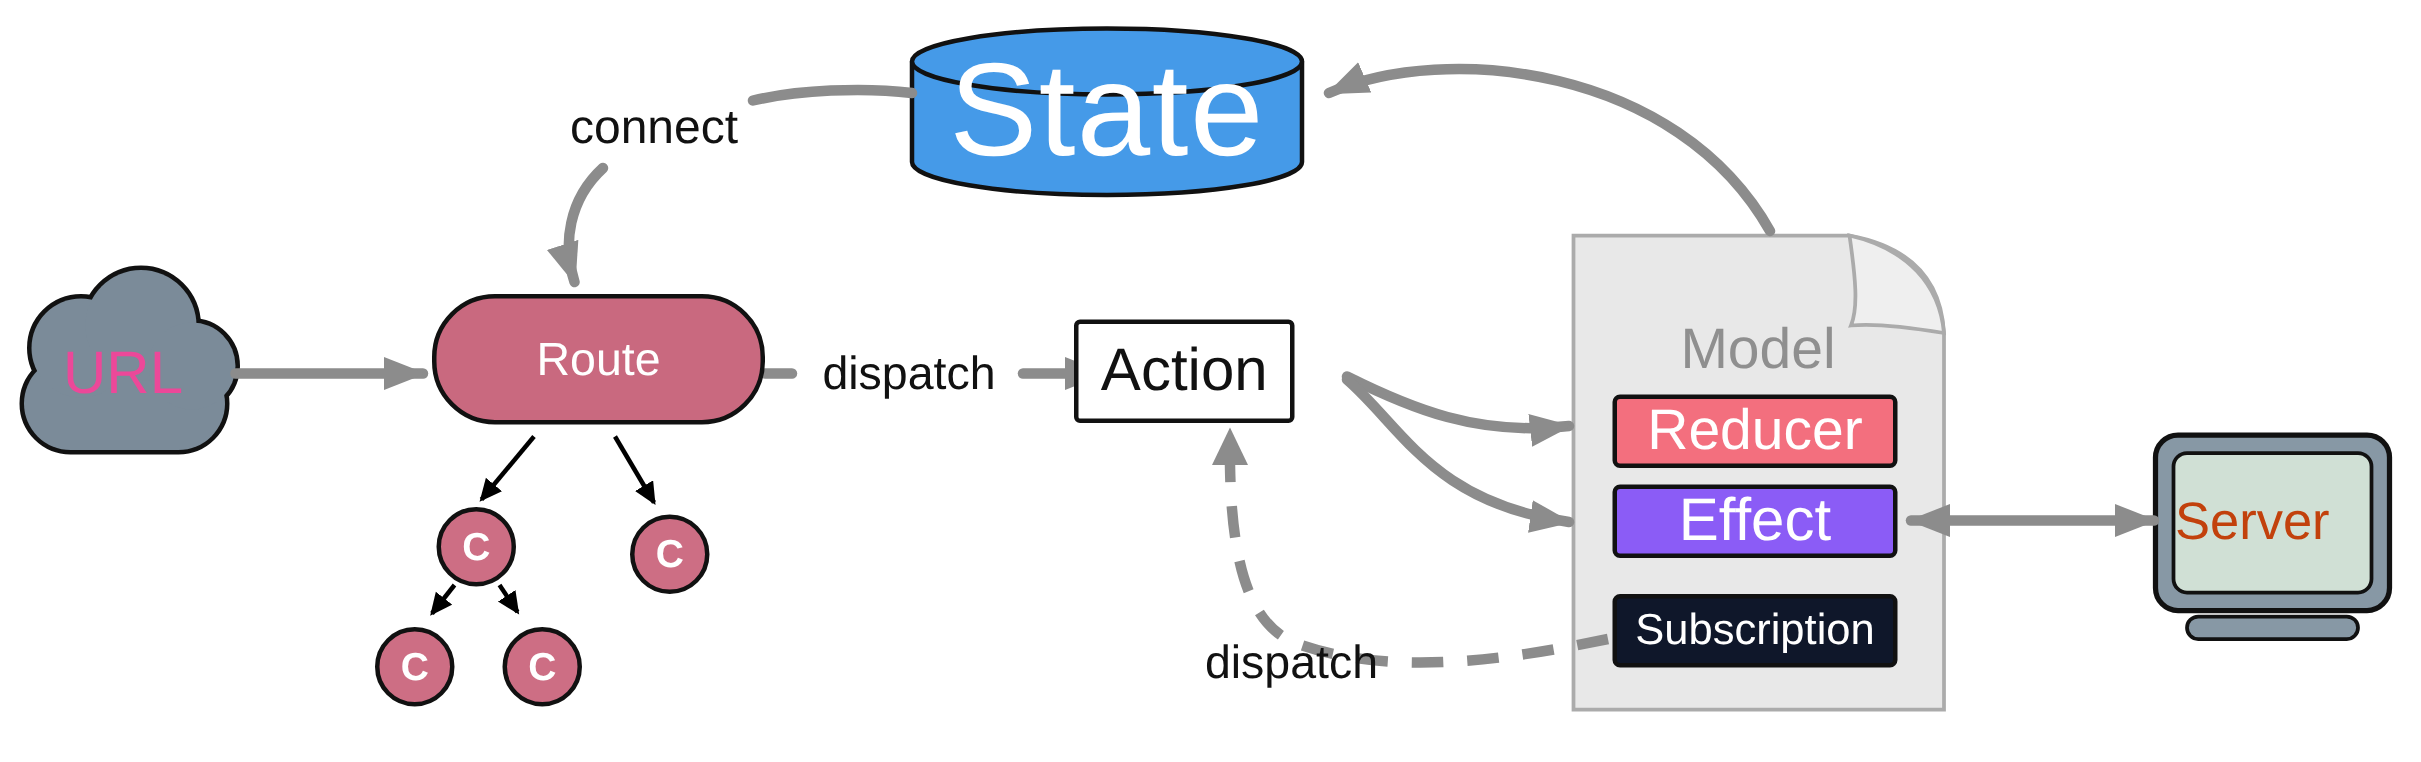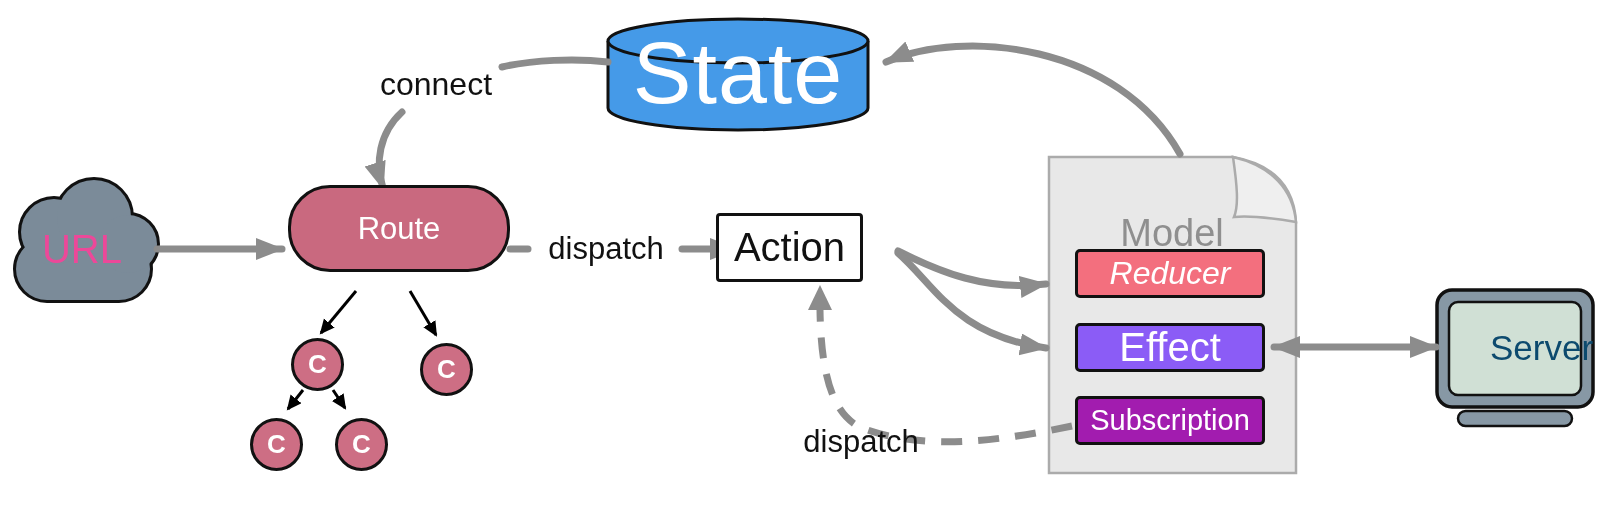--- a/index.html
+++ b/index.html
@@ -8,38 +8,38 @@
     font-family:"Liberation Sans", sans-serif;
   }
   .layer{position:absolute;left:0;top:0;}
   .node{position:absolute;box-sizing:border-box;display:flex;align-items:center;justify-content:center;text-align:right;}
 
   .state-label{left:608px;top:22px;width:260px;height:102px;font-size:88px;color:#ffffff;letter-spacing:1px;}
   .connect-label{left:366px;top:66px;width:140px;height:36px;font-size:32px;color:#111111;}
   .url-label{left:22px;top:226px;width:120px;height:46px;font-size:40px;color:#ec4899;}
 
   .route-box{
-    left:288px;top:185px;width:222px;height:87px;border:3px solid #111111;border-radius:42px;
+    left:288px;top:196px;width:222px;height:87px;border:3px solid #111111;border-radius:42px;
     background:#C9697F;color:#ffffff;font-size:31px;line-height:1.26;flex-direction:column;
   }
   .dispatch1-label{left:536px;top:231px;width:140px;height:36px;font-size:31px;color:#111111;}
   .dispatch2-label{left:796px;top:424px;width:130px;height:36px;font-size:31px;color:#111111;}
 
   .action-box{
     left:716px;top:213px;width:147px;height:69px;border:3px solid #111111;border-radius:4px;
     background:#ffffff;color:#111111;font-size:40px;
   }
 
   .model-title{left:1072px;top:168px;width:200px;height:46px;font-size:38px;color:#8F8F8F;margin-top:42px;}
   .model-item{width:190px;height:49px;left:1075px;border:3px solid #111111;border-radius:5px;color:#ffffff;}
-  .reducer-box{top:249px;background:#F36F7E;font-size:32px;font-style:italic;}
+  .reducer-box{top:263px;background:#F36F7E;font-size:38px;}
   .effect-box{top:323px;background:#8b5cf6;font-size:40px;}
-  .subscription-box{top:396px;background:#a21caf;font-size:29px;}
+  .subscription-box{top:396px;background:#0f172a;font-size:29px;}
 
-  .server-label{left:1488px;top:329px;width:107px;height:38px;font-size:35px;color:#0c4a6e;}
+  .server-label{left:1448px;top:329px;width:107px;height:38px;font-size:35px;color:#c2410c;}
 
   .c-node{
     width:53px;height:53px;border:3px solid #111111;border-radius:50%;
     background:#CD6E84;color:#ffffff;font-size:26px;font-weight:bold;
   }
   .c1{left:291px;top:338px;} .c2{left:420px;top:343px;}
   .c3{left:250px;top:418px;} .c4{left:335px;top:418px;}
 </style>
 </head>
 <body>

